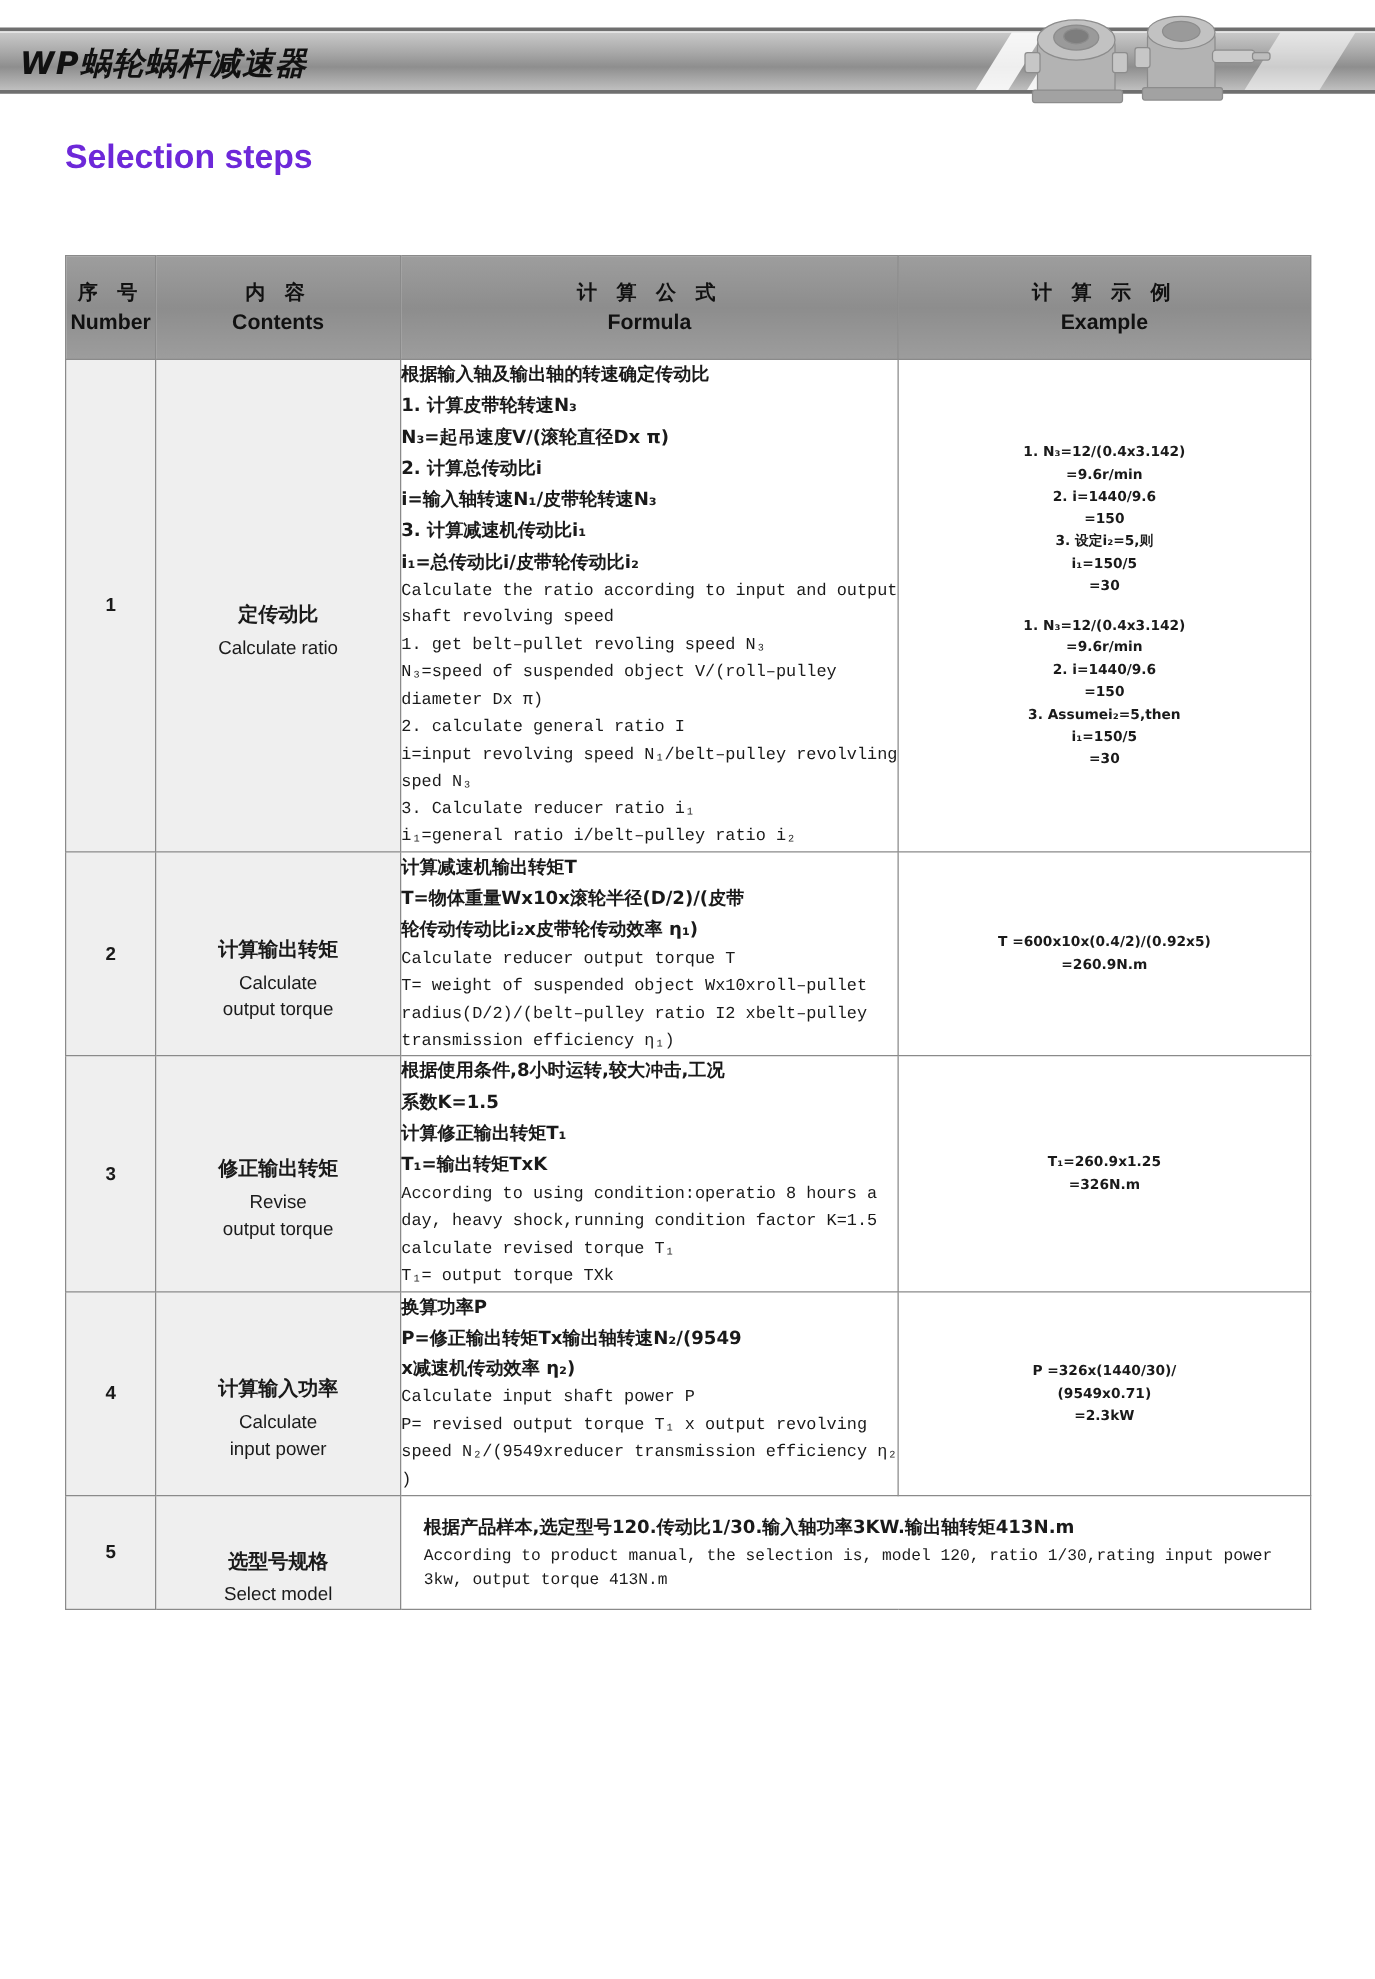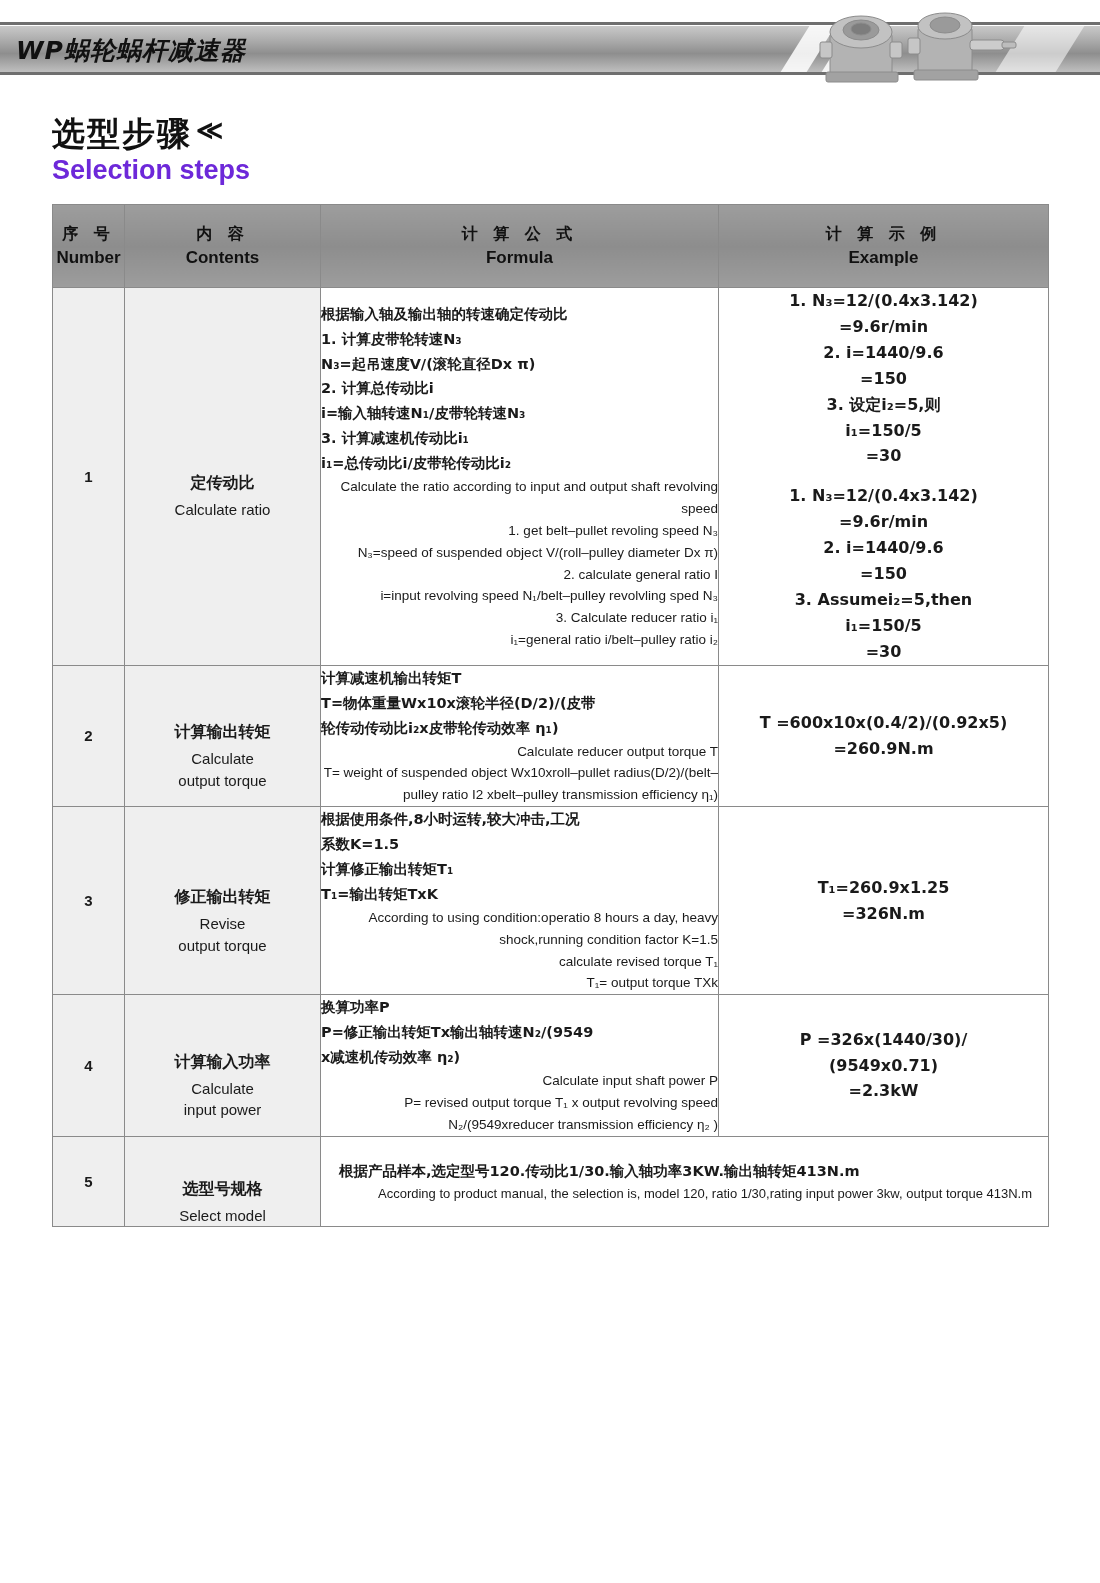--- a/index.html
+++ b/index.html
@@ -185,26 +185,25 @@
     text-align: center;
   }
   .f-cn {
     font-size: 14.5px;
     font-weight: bold;
     font-family: "DejaVu Sans", sans-serif;
     line-height: 1.72;
   }
   .f-en {
     font-size: 13.5px;
-    font-family: Liberation Sans, sans-serif;
+    font-family: Liberation Mono, monospace;
     line-height: 1.62;
-    text-align: right;
   }
   .ex-line {
-    font-size: 16px;
+    font-size: 11px;
     font-weight: bold;
     line-height: 1.62;
     font-family: "DejaVu Sans", sans-serif;
     text-align: center;
   }
   .ex-gap { height: 14px; }
   .row5 .f-cn { font-size: 14.5px; }
   .row5 .f-en { font-size: 13px; line-height: 1.5; }
   td.formula.tight { padding: 10px 16px 10px 18px; }
 </style>
@@ -243,23 +242,20 @@
         <ellipse cx="127" cy="23" rx="15" ry="8" fill="#9a9a9a"></ellipse>
         <rect x="152" y="38" width="34" height="10" rx="3" fill="#cccccc"></rect>
         <rect x="184" y="40" width="14" height="6" rx="2" fill="#bdbdbd"></rect>
         <rect x="90" y="36" width="12" height="16" rx="2" fill="#c6c6c6"></rect>
       </g>
     </svg>
   </div>
 </div>
 
 <div class="section-head">
-  <div>
-    <span class="cn">选型步骤</span><span class="chev">≪</span>
-  </div>
   <div class="en">Selection steps</div>
 </div>
 
 <table class="steps">
   <colgroup>
     <col class="c1">
       <col class="c2">
       <col class="c3">
       <col class="c4">
   </colgroup>

